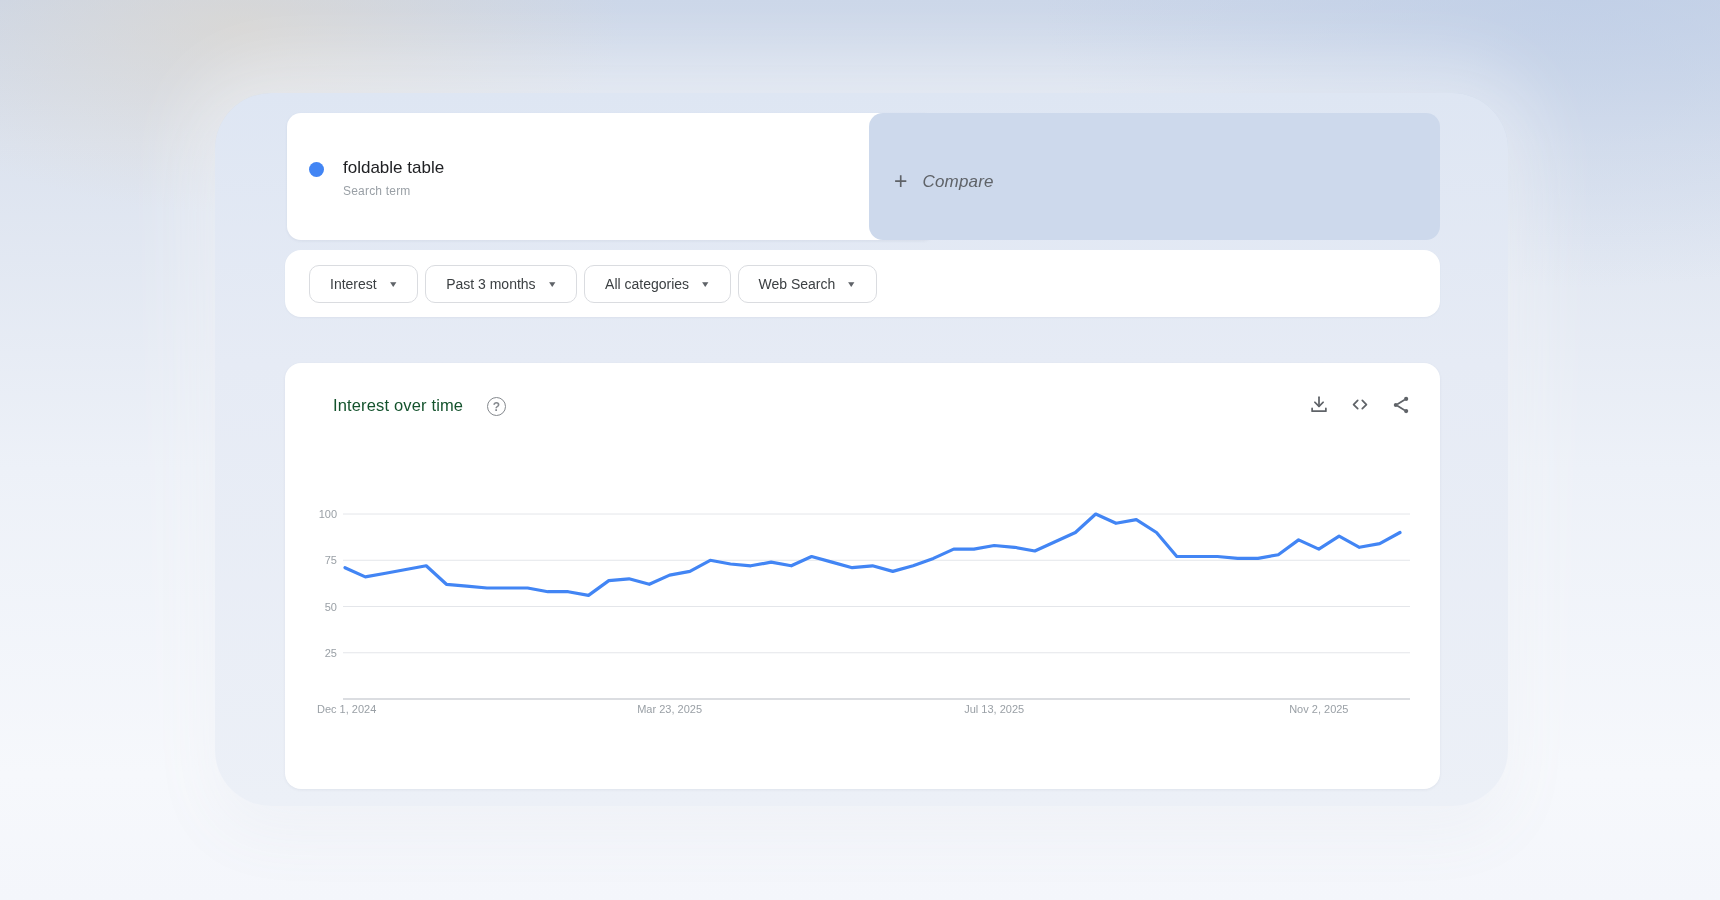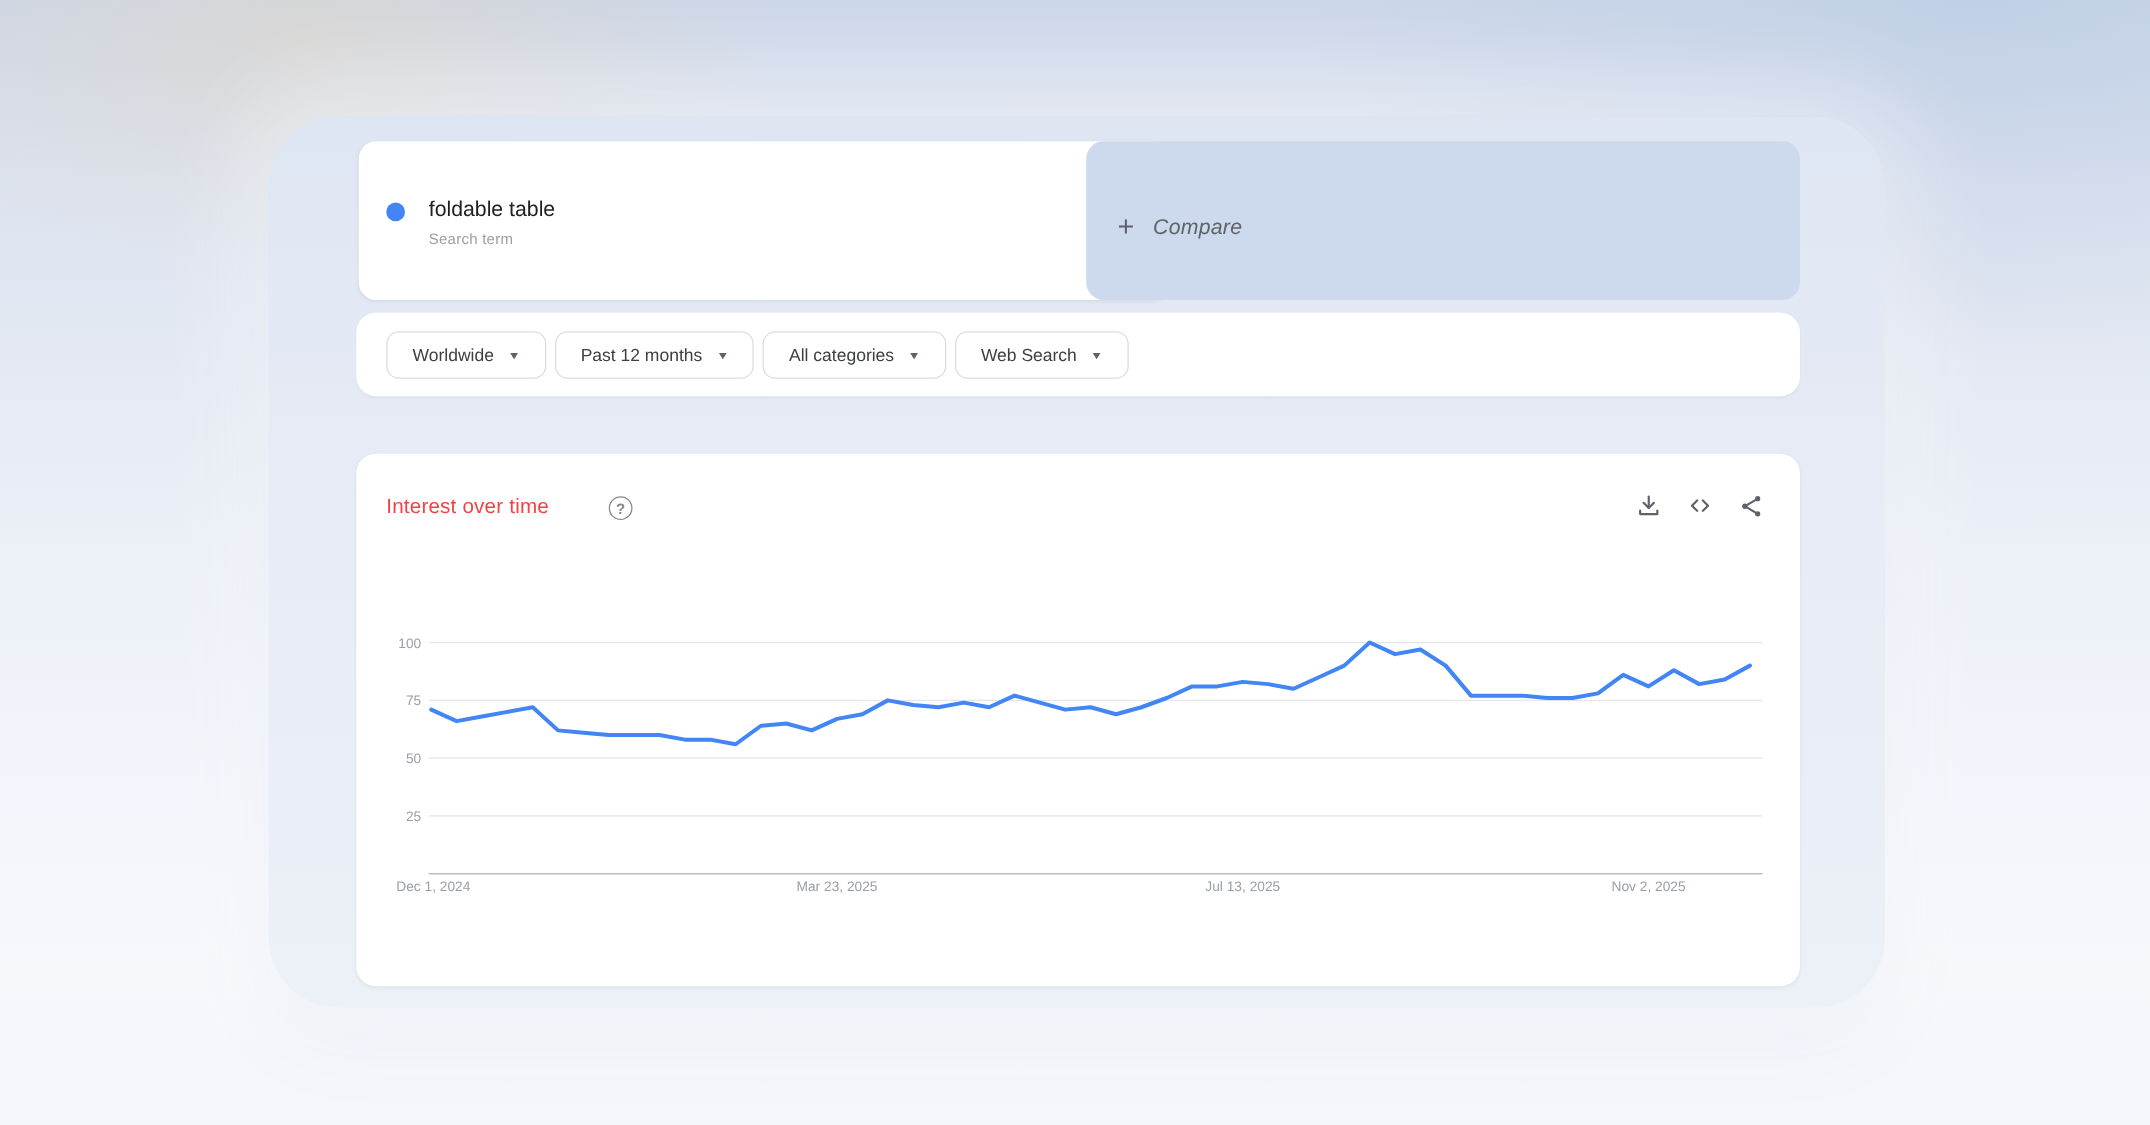--- a/index.html
+++ b/index.html
@@ -41,21 +41,21 @@
   .pill {
     display:inline-flex; align-items:center; gap:12px; height:38px;
     padding:0 20px; border:1px solid #dadce0; border-radius:10px;
     background:#fff; font-size:14px; color:#3c4043; cursor:pointer; white-space:nowrap;
   }
   .caret { font-size:8.5px; color:#5f6368; transform:scaleX(1.25); }
   .chart-card {
     left:70px; top:270px; width:1155px; height:426px; border-radius:16px;
     box-shadow:0 1px 3px rgba(60,72,96,.07);
   }
-  .chart-title { position:absolute; left:24px; top:33px; font-size:16.5px; color:#ef4444; letter-spacing:.15px; }
+  .chart-title { position:absolute; left:48px; top:33px; font-size:16.5px; color:#14532d; letter-spacing:.15px; }
   .help {
     position:absolute; left:202px; top:34px; width:19px; height:19px; border-radius:50%;
     border:1.6px solid #85898e; color:#85898e; font-size:12px; font-weight:bold;
     display:flex; align-items:center; justify-content:center; cursor:pointer;
   }
   .toolbar { position:absolute; right:28px; top:31px; display:flex; gap:19px; }
   .tool-btn { width:22px; height:22px; cursor:pointer; }
   .tool-btn svg { width:22px; height:22px; stroke:#5f6368; fill:none; stroke-width:1.9; stroke-linecap:round; stroke-linejoin:round; }
   .tool-btn svg .fil { fill:#5f6368; stroke:none; }
   svg.trend { position:absolute; left:0; top:0; }
@@ -72,25 +72,25 @@
     <div class="term-sub">Search term</div>
   </div>
 
   <div class="compare-card">
     <span class="plus">+</span>
     <span class="compare-label">Compare</span>
   </div>
 
   <div class="card filter-bar">
       <div class="pill">
-        <span>Worldwide</span>
+        <span>Interest</span>
         <span class="caret">▼</span>
       </div>
       <div class="pill">
-        <span>Past 12 months</span>
+        <span>Past 3 months</span>
         <span class="caret">▼</span>
       </div>
       <div class="pill">
         <span>All categories</span>
         <span class="caret">▼</span>
       </div>
       <div class="pill">
         <span>Web Search</span>
         <span class="caret">▼</span>
       </div>

